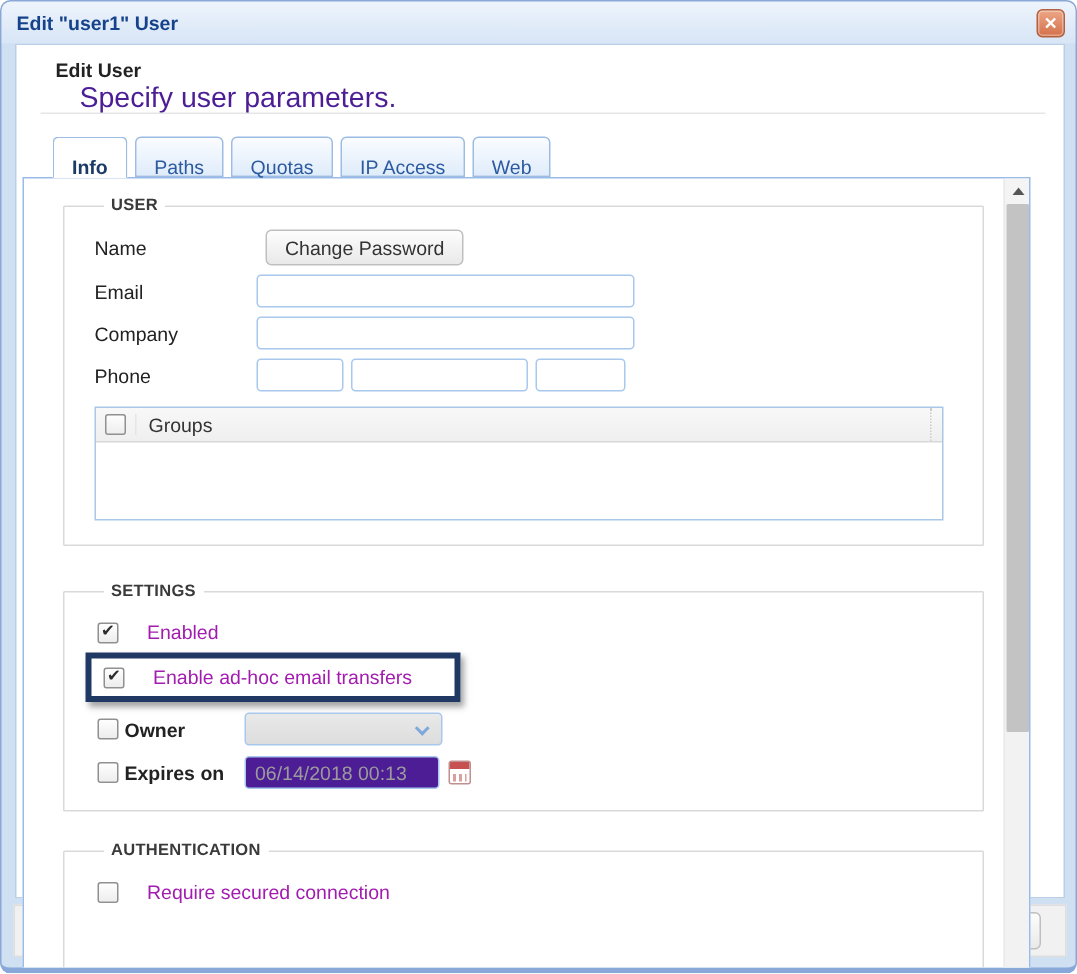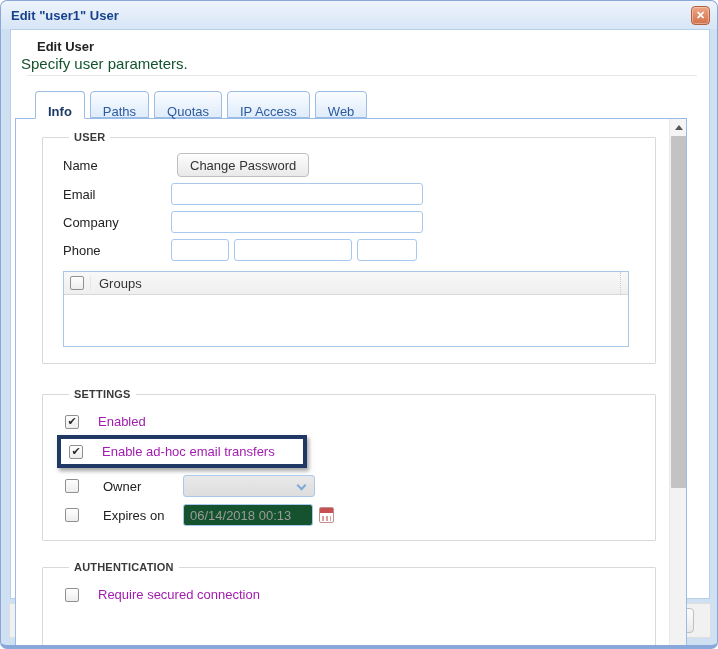--- a/index.html
+++ b/index.html
@@ -30,21 +30,21 @@
     display:flex; align-items:center; justify-content:center; cursor:pointer;
     box-shadow:inset 0 0 0 1px rgba(255,255,255,.35);
   }
 
   
   .panel{
     position:absolute; left:9px; top:28px; width:700px; height:570px;
     background:#fff; border:1px solid #b9cfe8;
   }
   .hd-title{ position:absolute; left:26px; top:9px; font-size:13px; font-weight:bold; color:#222; }
-  .hd-sub{ position:absolute; left:10px; top:25px; font-size:15px; color:#14532d; }
+  .hd-sub{ position:absolute; left:42px; top:25px; font-size:19px; color:#4c1d95; }
   .hd-rule{ position:absolute; left:16px; right:12px; top:45px; border-top:1px solid #e6e6e6; }
 
   
   .tabs{ position:absolute; left:24px; top:61px; display:flex; gap:5px; z-index:3; }
   .tab{
     height:27px; padding:12px 12px; font-size:13px; color:#2c5aa0;
     background:linear-gradient(#fafcff,#dfecfa);
     border:1px solid #9cbce4; border-radius:4px 4px 0 0; cursor:pointer; white-space:nowrap;
   }
   .tab.active{
@@ -112,32 +112,32 @@
   .highlight-box{
     display:inline-flex; align-items:center;
     margin:6px 0 0 -6px; padding:5px 28px 5px 8px;
     border:4px solid #1f3864;
     box-shadow:2px 3px 4px rgba(90,90,90,.55);
     background:#fff;
   }
 
   
   .inline-ctl-row{ display:flex; align-items:center; margin-top:7px; margin-left:2px; }
-  .ctl-label{ font-size:13px; color:#222; margin-left:24px; width:80px; }
+  .ctl-label{ font-size:13px; color:#222; margin-left:4px; width:80px;font-weight:bold; }
   .select-box{
     width:132px; height:22px; background:linear-gradient(#e9e9e9,#dddddd);
     border:1px solid #a8c8ee; border-radius:3px; position:relative;
   }
   .chevron{
     position:absolute; right:9px; top:6px; width:7px; height:7px;
     border-right:2px solid #7fa9da; border-bottom:2px solid #7fa9da;
     transform:rotate(45deg);
   }
   input.disabled-field{
-    width:130px; background:#14532d; color:#9b9b9b;
+    width:130px; background:#4c1d95; color:#9b9b9b;
   }
   .calendar-icon{
     width:15px; height:16px; margin-left:6px; border:1px solid #c08f8f; border-radius:2px;
     background:linear-gradient(#c75050 0 5px, #fff 5px);
     position:relative;
   }
   .calendar-icon::after{
     content:""; position:absolute; left:2px; right:2px; top:8px; height:5px;
     background:repeating-linear-gradient(to right,#d9a0a0 0 2px, transparent 2px 4px);
   }

